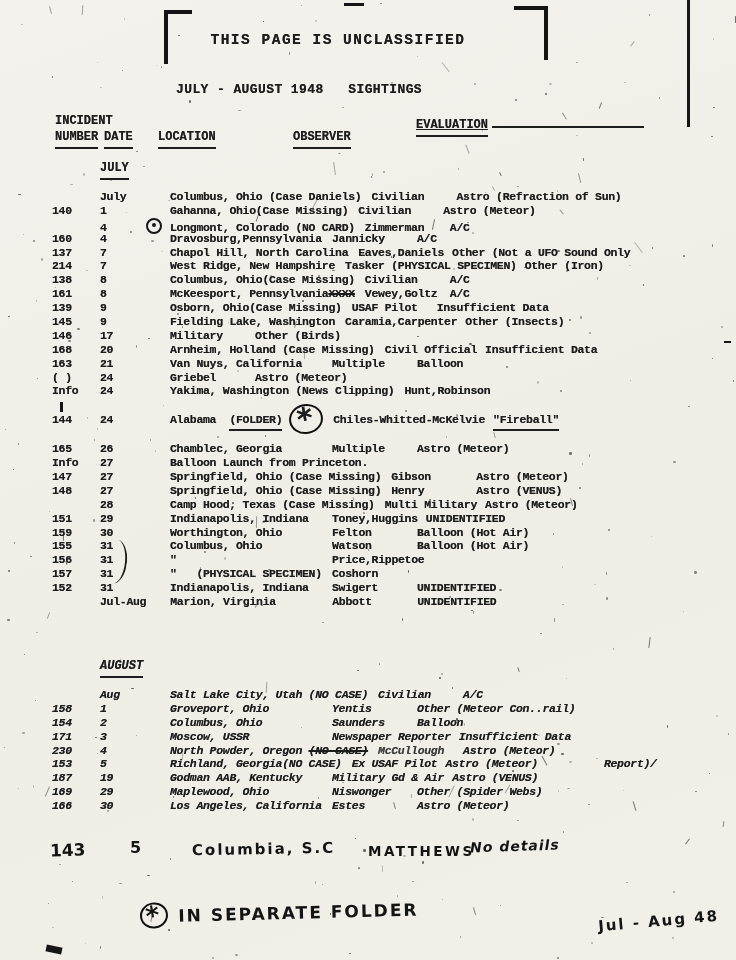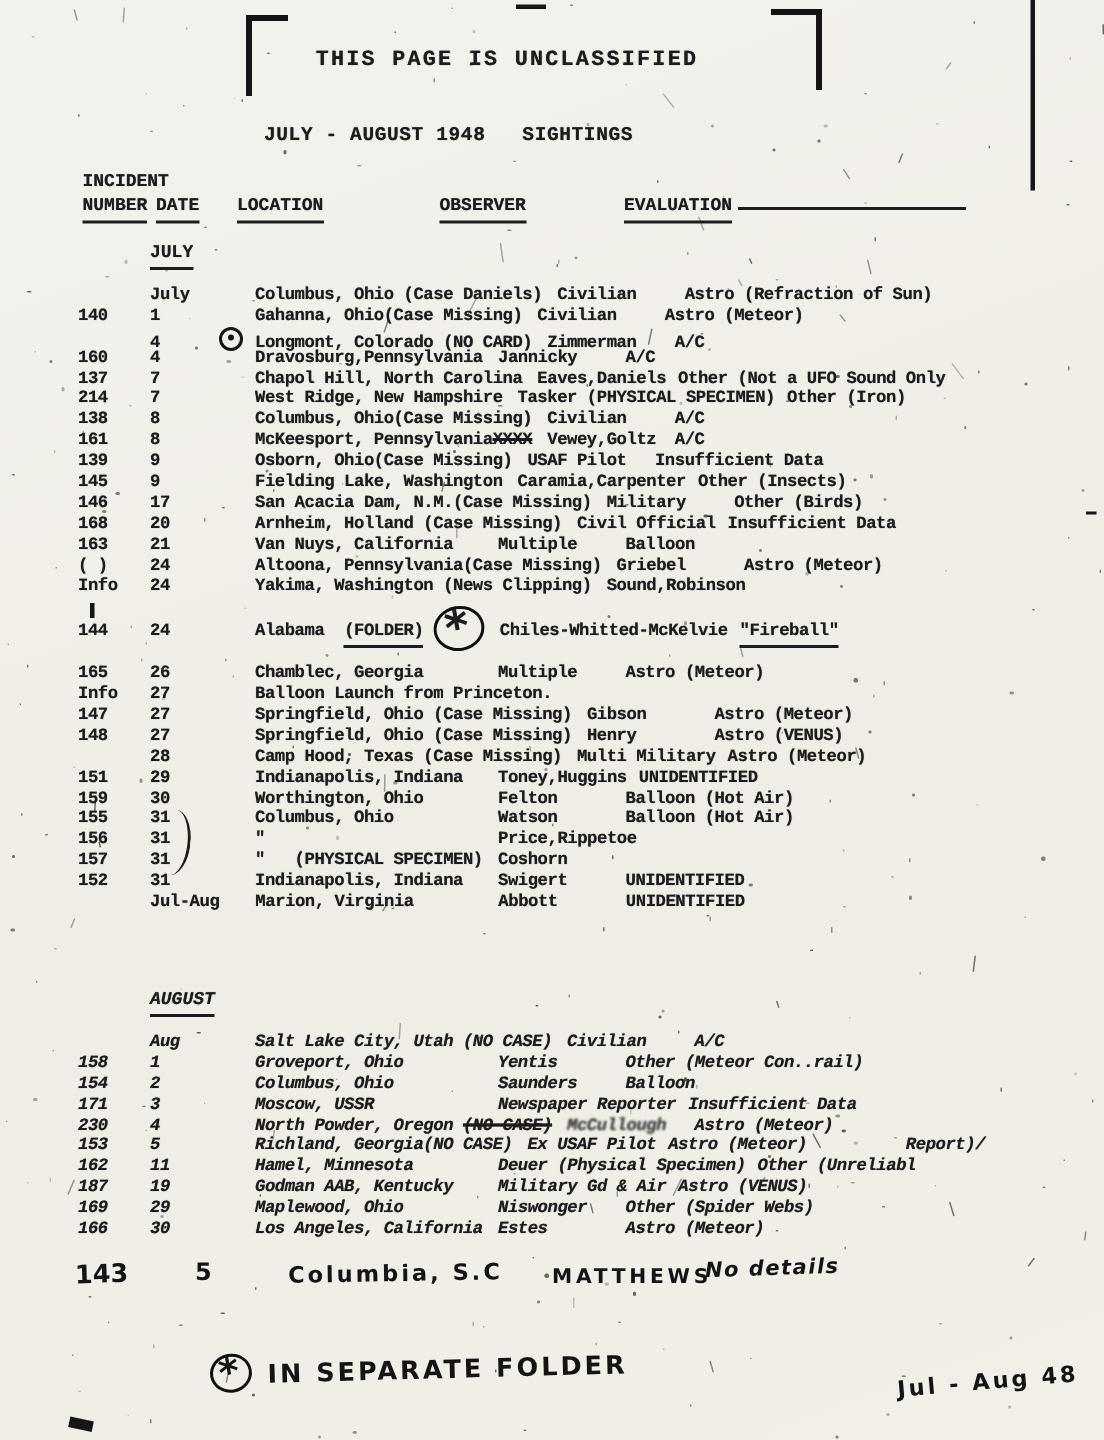--- a/index.html
+++ b/index.html
@@ -397,21 +397,21 @@
     <div class="artifact" style="left:46px;top:946px;width:16px;height:7px;transform:rotate(12deg);"></div>
 
     <div class="classification">THIS PAGE IS UNCLASSIFIED</div>
     <div class="title">JULY - AUGUST 1948   SIGHTINGS</div>
 
     <span class="hdr" style="left:55px;top:114px;">INCIDENT</span>
     <span class="hdr u" style="left:55px;top:130px;">NUMBER</span>
     <span class="hdr u" style="left:104px;top:130px;">DATE</span>
     <span class="hdr u" style="left:158px;top:130px;">LOCATION</span>
     <span class="hdr u" style="left:293px;top:130px;">OBSERVER</span>
-    <span class="hdr" style="left:416px;top:128px;"><span class="u">EVALUATION</span><span class="tail"></span></span>
+    <span class="hdr" style="left:416px;top:116px;text-decoration:underline;"><span class="u">EVALUATION</span><span class="tail"></span></span>
 
     <div id="sections">
         <div class="section sec-july"><div class="sec-label u">JULY</div><div class="rows">
             <div class="row">
               <span class="c c-num"></span>
               <span class="c c-date">July</span>
               <span class="c c-sym"></span>
               <span class="c c-loc"><span>Columbus, Ohio (Case Daniels)</span></span>
               <span class="c c-obs ">Civilian</span>
               <span class="c c-eval ">Astro (Refraction of Sun)</span>
@@ -485,21 +485,20 @@
               <span class="c c-date">9</span>
               <span class="c c-sym"></span>
               <span class="c c-loc"><span>Fielding Lake, Washington</span></span>
               <span class="c c-obs ">Caramia,Carpenter</span>
               <span class="c c-eval ">Other (Insects)</span>
             </div>
             <div class="row">
               <span class="c c-num">146</span>
               <span class="c c-date">17</span>
               <span class="c c-sym"></span>
-              <span class="c c-loc"><span>San Acacia Dam, N.M.(Case Missing)</span></span>
               <span class="c c-obs ">Military</span>
               <span class="c c-eval ">Other (Birds)</span>
             </div>
             <div class="row">
               <span class="c c-num">168</span>
               <span class="c c-date">20</span>
               <span class="c c-sym"></span>
               <span class="c c-loc"><span>Arnheim, Holland (Case Missing)</span></span>
               <span class="c c-obs ">Civil Official</span>
               <span class="c c-eval ">Insufficient Data</span>
@@ -509,30 +508,29 @@
               <span class="c c-date">21</span>
               <span class="c c-sym"></span>
               <span class="c c-loc"><span>Van Nuys, California</span></span>
               <span class="c c-obs ">Multiple</span>
               <span class="c c-eval ">Balloon</span>
             </div>
             <div class="row">
               <span class="c c-num">( )</span>
               <span class="c c-date">24</span>
               <span class="c c-sym"></span>
-              <span class="c c-loc"><span>Altoona, Pennsylvania(Case Missing)</span></span>
               <span class="c c-obs ">Griebel</span>
               <span class="c c-eval ">Astro (Meteor)</span>
             </div>
             <div class="row">
               <span class="c c-num">Info</span>
               <span class="c c-date">24</span>
               <span class="c c-sym"></span>
               <span class="c c-loc"><span>Yakima, Washington (News Clipping)</span></span>
-              <span class="c c-obs ">Sound,Robinson</span>
+              <span class="c c-obs ">Hunt,Robinson</span>
               <span class="c c-eval "></span>
             </div>
             <div class="row gap">
               <span class="c c-num">144</span>
               <span class="c c-date">24</span>
               <span class="c c-sym"></span>
               <span class="c c-loc"><span>Alabama  </span><span class="u">(FOLDER)</span><span class="icon circled-asterisk"><span class="ast">*</span></span></span>
               <span class="c c-obs ">Chiles-Whitted-McKelvie</span>
               <span class="c c-eval u">"Fireball"</span>
             </div>
@@ -674,28 +672,20 @@
               <span class="c c-eval ">Astro (Meteor)</span>
             </div>
             <div class="row">
               <span class="c c-num">153</span>
               <span class="c c-date">5</span>
               <span class="c c-sym"></span>
               <span class="c c-loc"><span>Richland, Georgia(NO CASE)</span></span>
               <span class="c c-obs ">Ex USAF Pilot</span>
               <span class="c c-eval ">Astro (Meteor)</span>
               <span class="c c-eval2">Report)/</span>
-            </div>
-            <div class="row">
-              <span class="c c-num">162</span>
-              <span class="c c-date">11</span>
-              <span class="c c-sym"></span>
-              <span class="c c-loc"><span>Hamel, Minnesota</span></span>
-              <span class="c c-obs ">Deuer (Physical Specimen)</span>
-              <span class="c c-eval ">Other (Unreliabl</span>
             </div>
             <div class="row">
               <span class="c c-num">187</span>
               <span class="c c-date">19</span>
               <span class="c c-sym"></span>
               <span class="c c-loc"><span>Godman AAB, Kentucky</span></span>
               <span class="c c-obs ">Military Gd &amp; Air</span>
               <span class="c c-eval ">Astro (VENUS)</span>
             </div>
             <div class="row">

